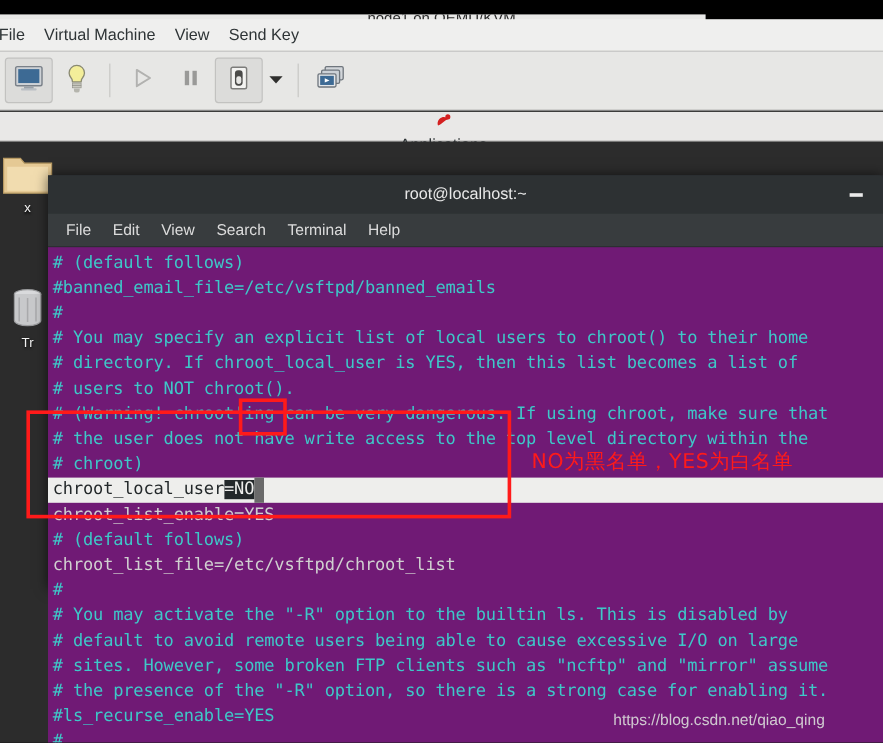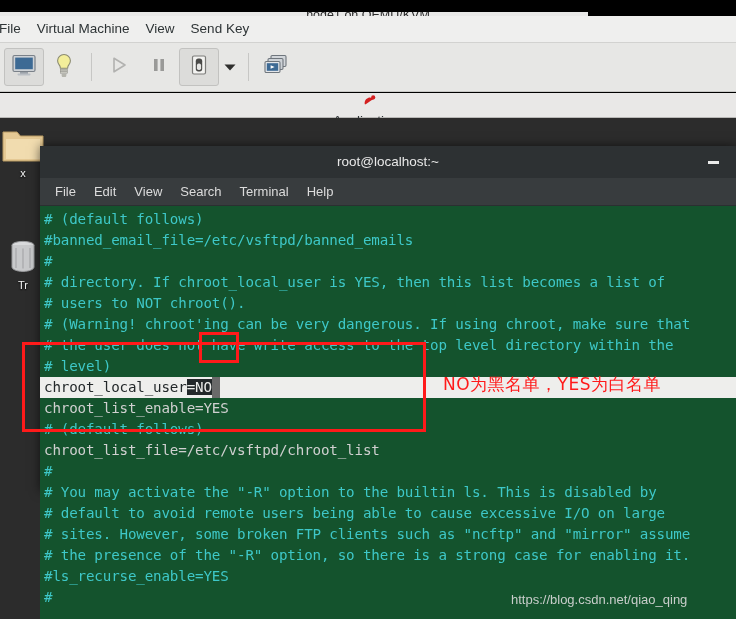--- a/index.html
+++ b/index.html
@@ -210,21 +210,21 @@
   .term-menu-item {
     color: #dcdcdc;
     font-size: 13px;
     padding: 0 9px;
     line-height: 27px;
     white-space: nowrap;
   }
   .term-body {
     position: relative;
     height: 413px;
-    background: #14532d;
+    background: #701a75;
     overflow: hidden;
     font-family: "DejaVu Sans Mono", "Liberation Mono", monospace;
     font-size: 14.2px;
     line-height: 21px;
     padding-top: 3px;
     box-sizing: border-box;
   }
   .tline {
     white-space: pre;
     height: 21px;
@@ -419,25 +419,26 @@
           <span class="term-menu-item">View</span>
           <span class="term-menu-item">Search</span>
           <span class="term-menu-item">Terminal</span>
           <span class="term-menu-item">Help</span>
         </div>
 
         <div class="term-body" id="term-body">
             <div class="tline"># (default follows)</div>
             <div class="tline">#banned_email_file=/etc/vsftpd/banned_emails</div>
             <div class="tline">#</div>
+            <div class="tline"># You may specify an explicit list of local users to chroot() to their home</div>
             <div class="tline"># directory. If chroot_local_user is YES, then this list becomes a list of</div>
             <div class="tline"># users to NOT chroot().</div>
             <div class="tline"># (Warning! chroot'ing can be very dangerous. If using chroot, make sure that</div>
             <div class="tline"># the user does not have write access to the top level directory within the</div>
-            <div class="tline"># level)</div>
+            <div class="tline"># chroot)</div>
             <div class="tline hl"><span>chroot_local_user</span><span class="sel">=NO</span><span class="cursor"> </span></div>
             <div class="tline cfg">chroot_list_enable=YES</div>
             <div class="tline"># (default follows)</div>
             <div class="tline cfg">chroot_list_file=/etc/vsftpd/chroot_list</div>
             <div class="tline">#</div>
             <div class="tline"># You may activate the "-R" option to the builtin ls. This is disabled by</div>
             <div class="tline"># default to avoid remote users being able to cause excessive I/O on large</div>
             <div class="tline"># sites. However, some broken FTP clients such as "ncftp" and "mirror" assume</div>
             <div class="tline"># the presence of the "-R" option, so there is a strong case for enabling it.</div>
             <div class="tline">#ls_recurse_enable=YES</div>

